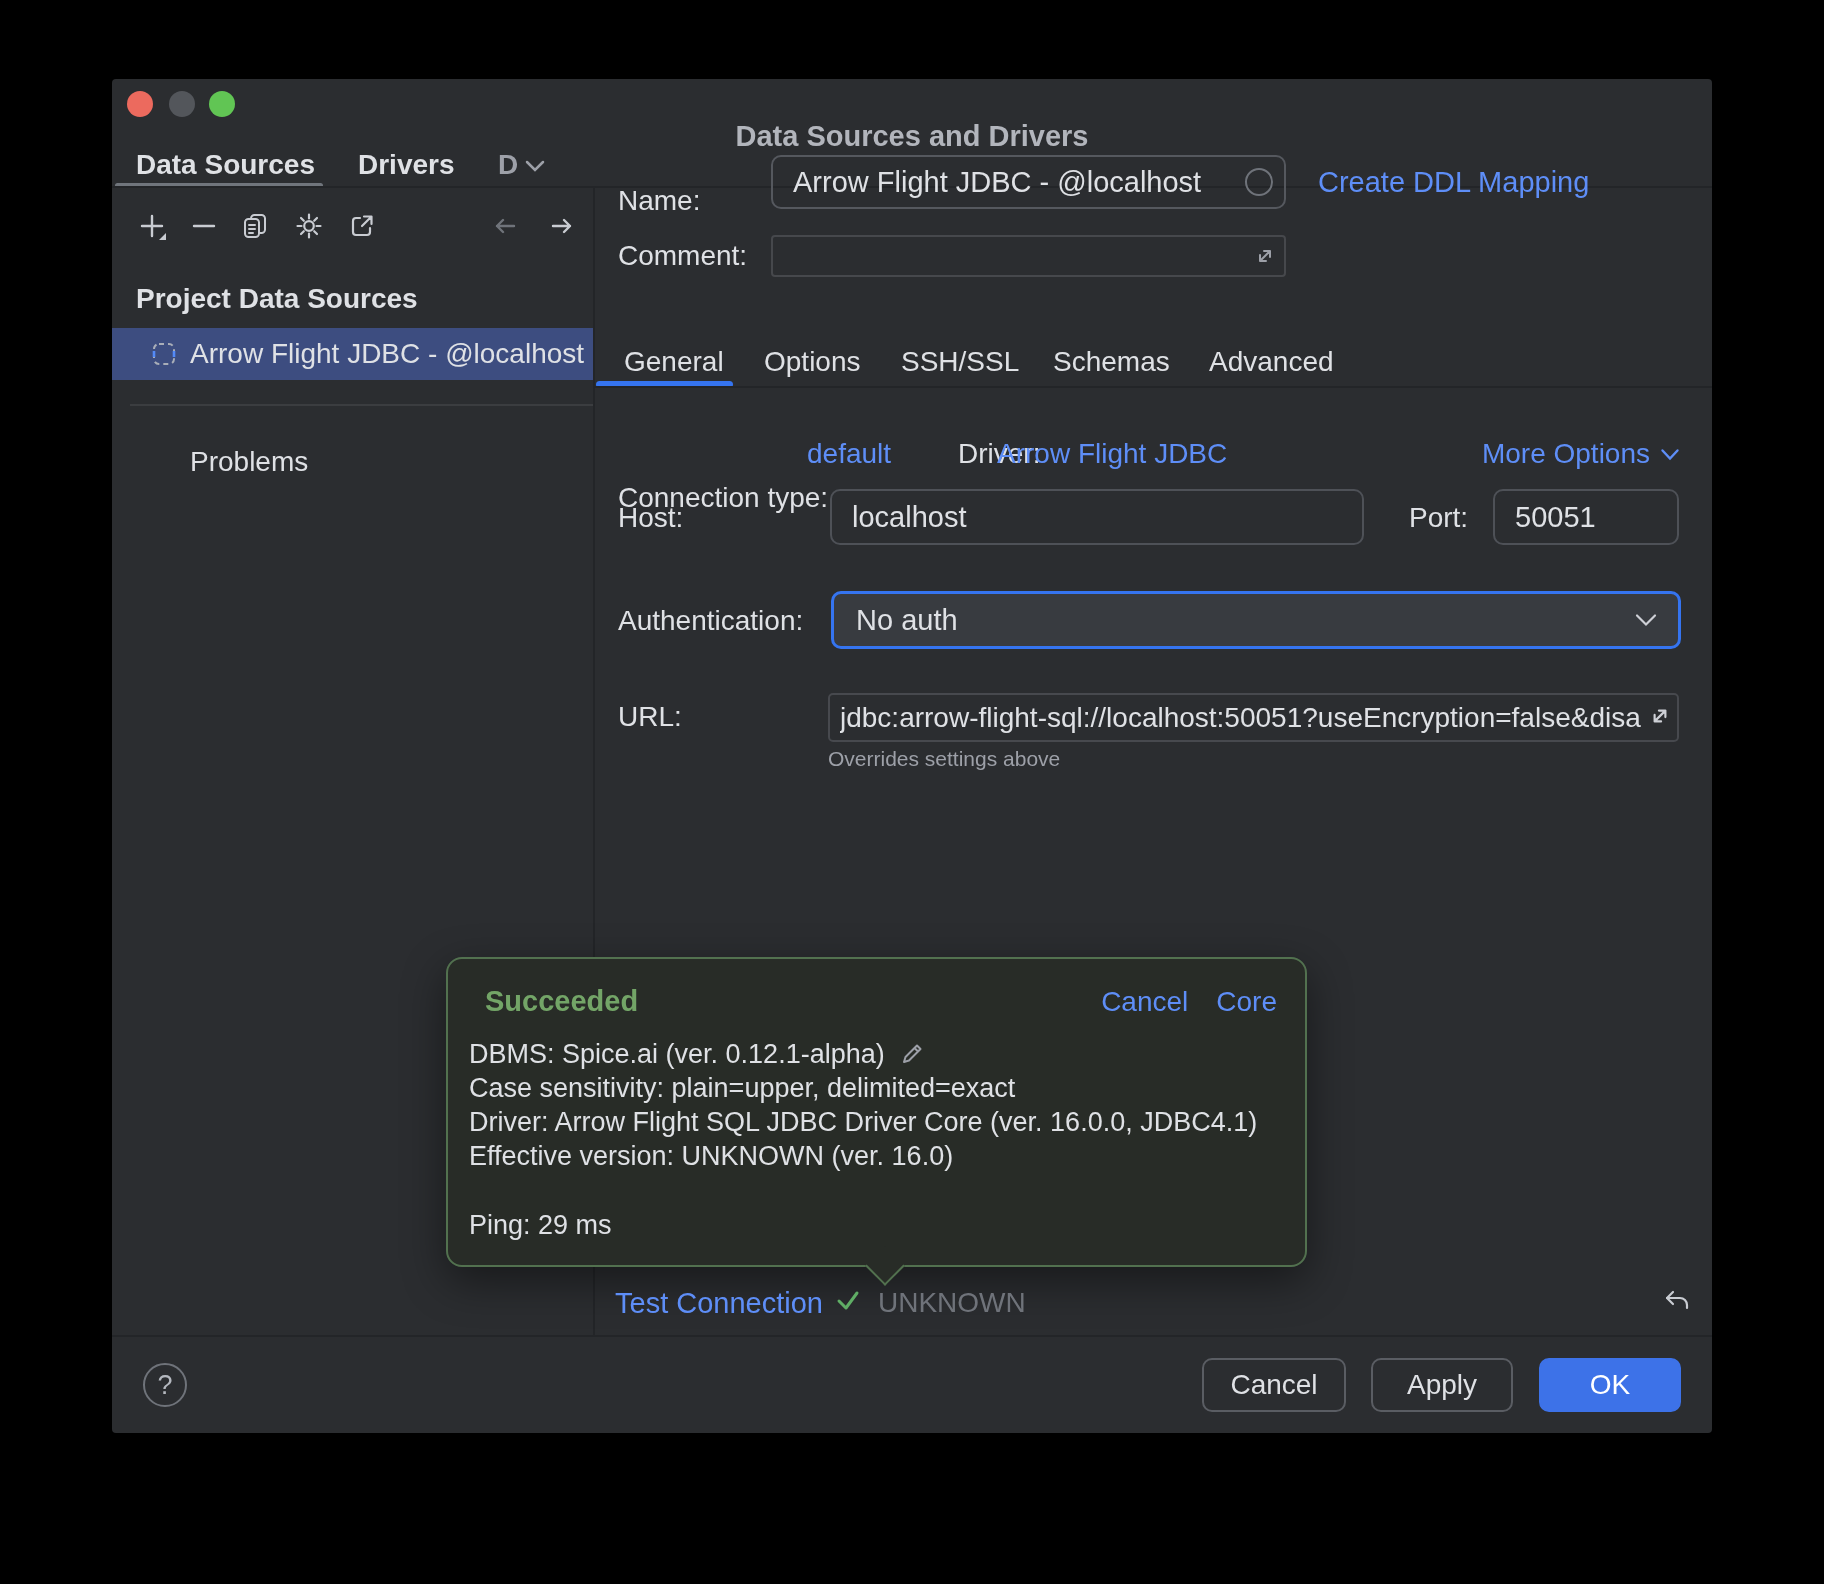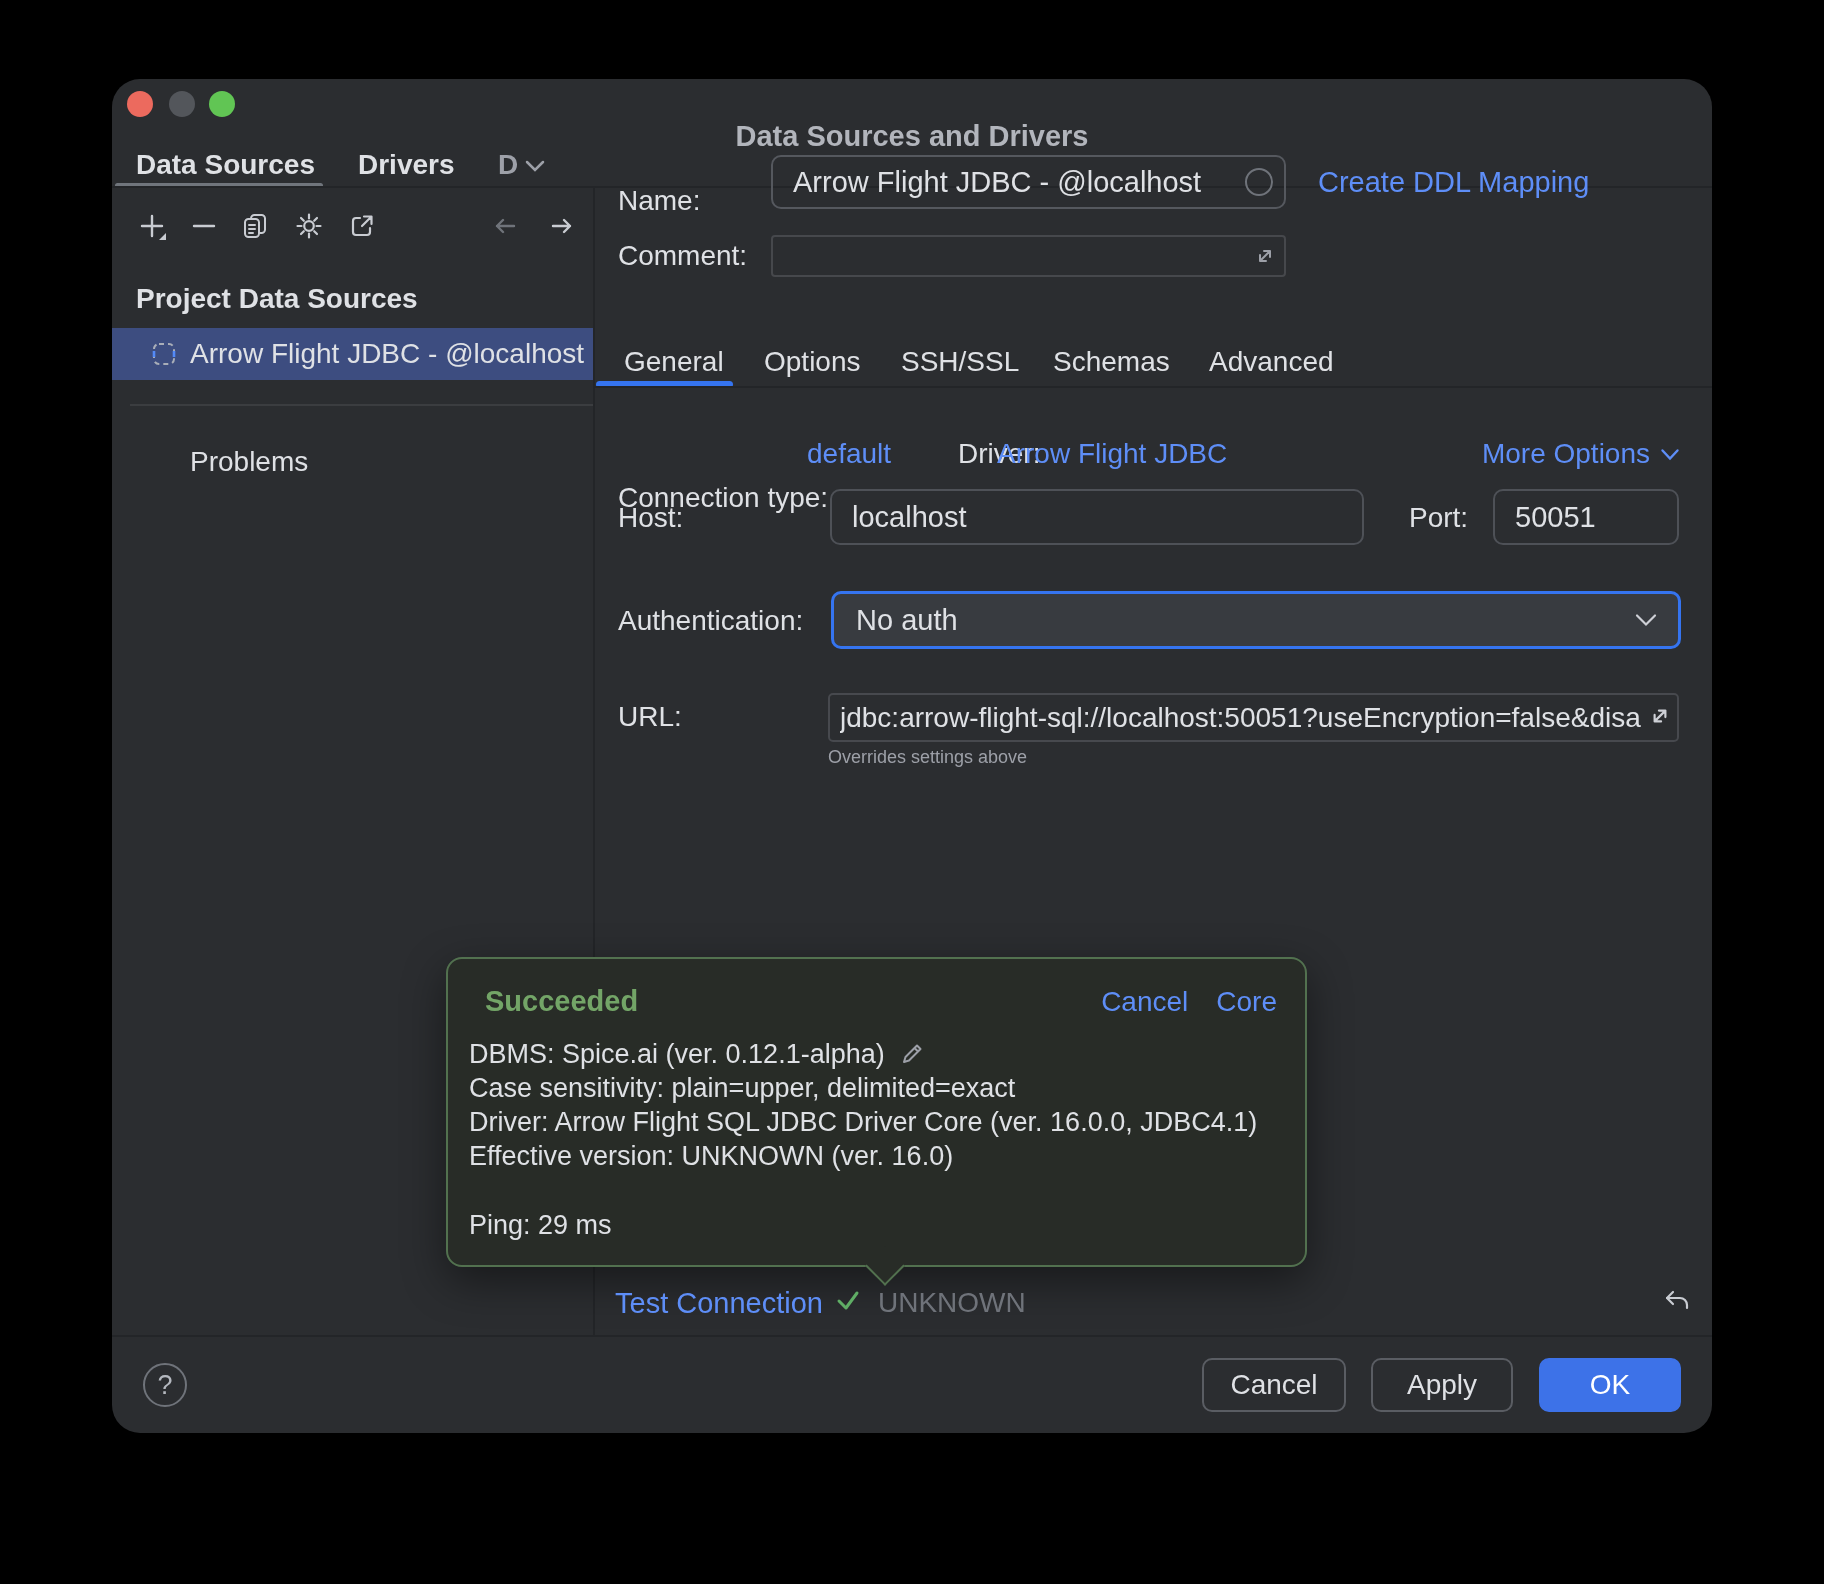--- a/index.html
+++ b/index.html
@@ -1,19 +1,19 @@
 <!DOCTYPE html>
 <html><head>
 <meta charset="utf-8">
 <style>
   html,body{margin:0;padding:0;background:#000;width:1824px;height:1584px;
     font-family:"Liberation Sans",sans-serif;-webkit-font-smoothing:antialiased;}
   .abs{position:absolute;}
   #win{position:absolute;left:112px;top:79px;width:1600px;height:1354px;
-    background:#2B2D30;border-radius:28px;box-shadow:0 30px 80px rgba(0,0,0,.65);
+    background:#2B2D30;border-radius:4px;box-shadow:0 30px 80px rgba(0,0,0,.65);
     overflow:hidden;}
   .txt{color:#DFE1E5;font-size:28px;line-height:30px;white-space:nowrap;}
   .dim{color:#9DA0A8;}
   .link{color:#5E8EF7;cursor:pointer;}
   .bold{font-weight:bold;}
   .divider-h{background:#232528;height:2px;}
   .divider-v{background:#232528;width:2px;}
   .light{width:26px;height:26px;border-radius:50%;}
   .inp{background:transparent;border:2px solid #4E5157;border-radius:10px;
     color:#DFE1E5;font-family:"Liberation Sans",sans-serif;font-size:29px;
@@ -168,21 +168,21 @@
 
   <div class="abs txt" style="left:506px;top:623px;">URL:</div>
   <div class="abs" style="left:716px;top:614px;width:851px;height:49px;">
     <input class="inp" style="width: 851px; height: 49px; border-radius: 5px; border: 2px solid rgb(71, 73, 78); font-size: 28px; padding: 0px 34px 0px 10px;" value="jdbc:arrow-flight-sql://localhost:50051?useEncryption=false&amp;disa">
     <div class="abs" style="right:5px;top:9px;">
       <svg width="28" height="28" viewBox="0 0 26 26" fill="none" stroke="#CED0D6" stroke-width="2" stroke-linecap="round" stroke-linejoin="round">
         <path d="M8 18L18 8M12 8h6v6M14 18H8v-6"></path>
       </svg>
     </div>
   </div>
-  <div class="abs dim" style="left:716px;top:668px;font-size:18px;">Overrides settings above</div>
+  <div class="abs dim" style="left:716px;top:668px;font-size:21px;">Overrides settings above</div>
 
   <div id="popup">
     <div style="display:flex;align-items:center;margin:26px 28px 0 37px;">
       <span style="font-size:29px;font-weight:600;color:#73A567;">Succeeded</span>
       <span class="link" style="margin-left:auto;font-size:28px;">Cancel</span>
       <span class="link" style="margin-left:28px;font-size:28px;">Core</span>
     </div>
     <div class="line" style="margin-top:19px;">
       <span>DBMS: Spice.ai (ver. 0.12.1-alpha)</span>
       <span style="display:inline-block;vertical-align:-3px;margin-left:8px;">

